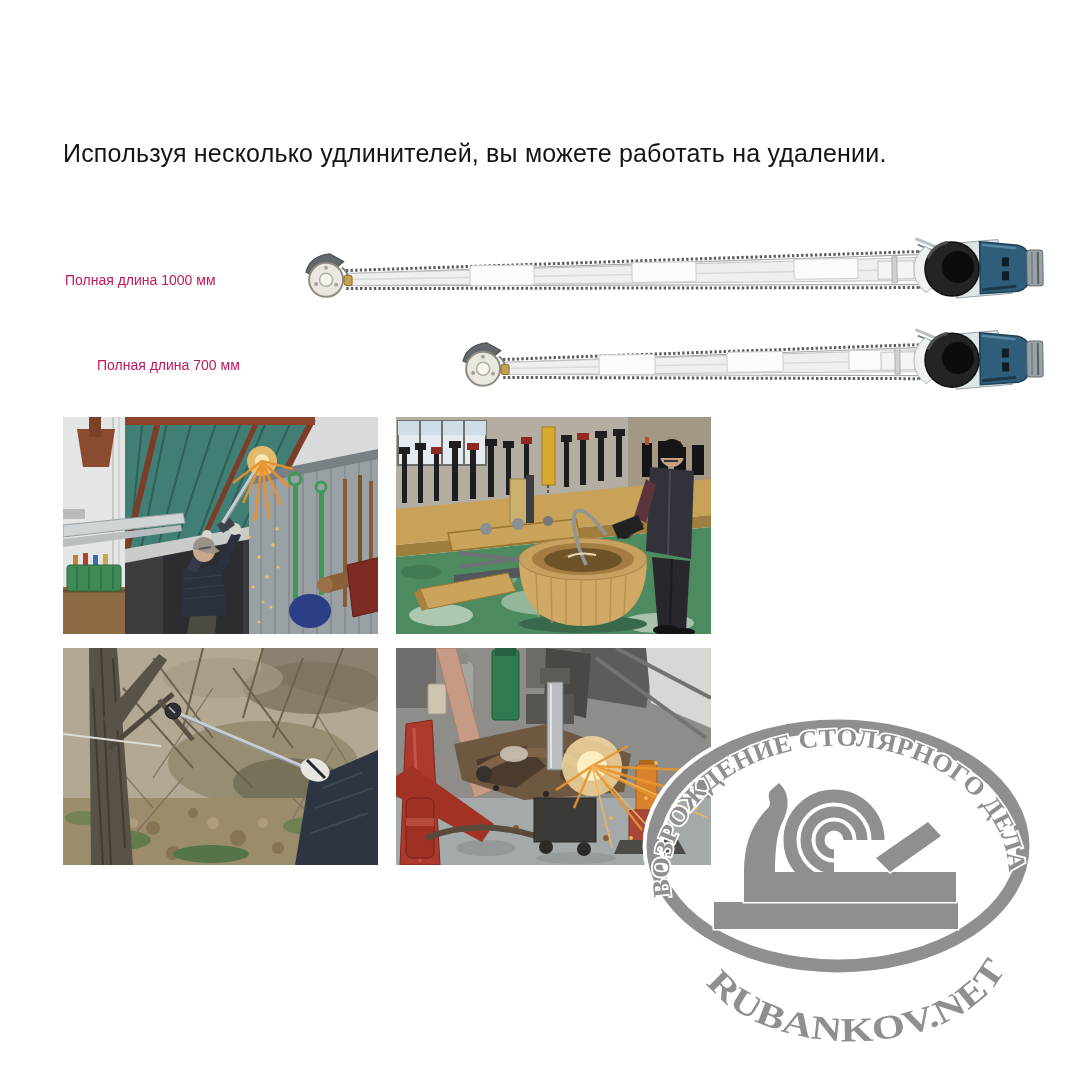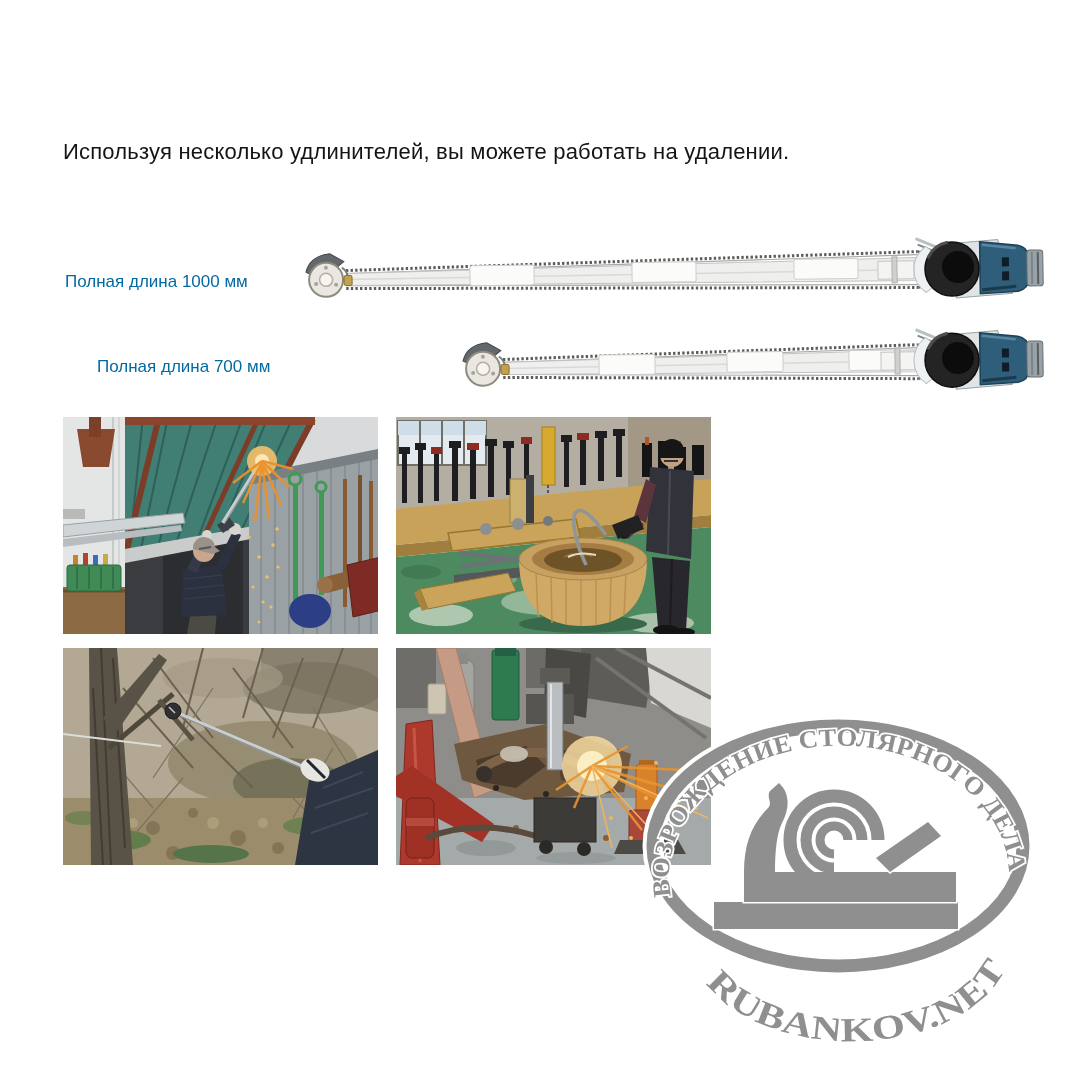--- a/index.html
+++ b/index.html
@@ -2,25 +2,25 @@
 <html><head>
 <meta charset="utf-8">
 <style>
   html,body{margin:0;padding:0;}
   body{
     width:1080px;height:1080px;position:relative;background:#ffffff;
     font-family:"Liberation Sans","DejaVu Sans",sans-serif;overflow:hidden;
   }
   .abs{position:absolute;}
   #heading{
-    left:63px;top:139px;font-size:22px;color:#141414;letter-spacing:.2px;
+    left:63px;top:139px;font-size:25px;color:#141414;letter-spacing:.2px;
     white-space:nowrap;
   }
   .len-label{
-    left:65px;font-size:17px;color:#0369a1;white-space:nowrap;
+    left:65px;font-size:14px;color:#be185d;white-space:nowrap;
   }
   #label-1000{top:272px;}
   #label-700{top:357px;margin-left:32px;}
   #tool-1000{left:302px;top:239px;transform:rotate(-0.8deg);}
   #tool-700{left:459px;top:329px;transform:rotate(-0.8deg);}
   .photo{width:315px;height:217px;overflow:hidden;}
   #photo-1{left:63px;top:417px;}
   #photo-2{left:396px;top:417px;}
   #photo-3{left:63px;top:648px;}
   #photo-4{left:396px;top:648px;}

